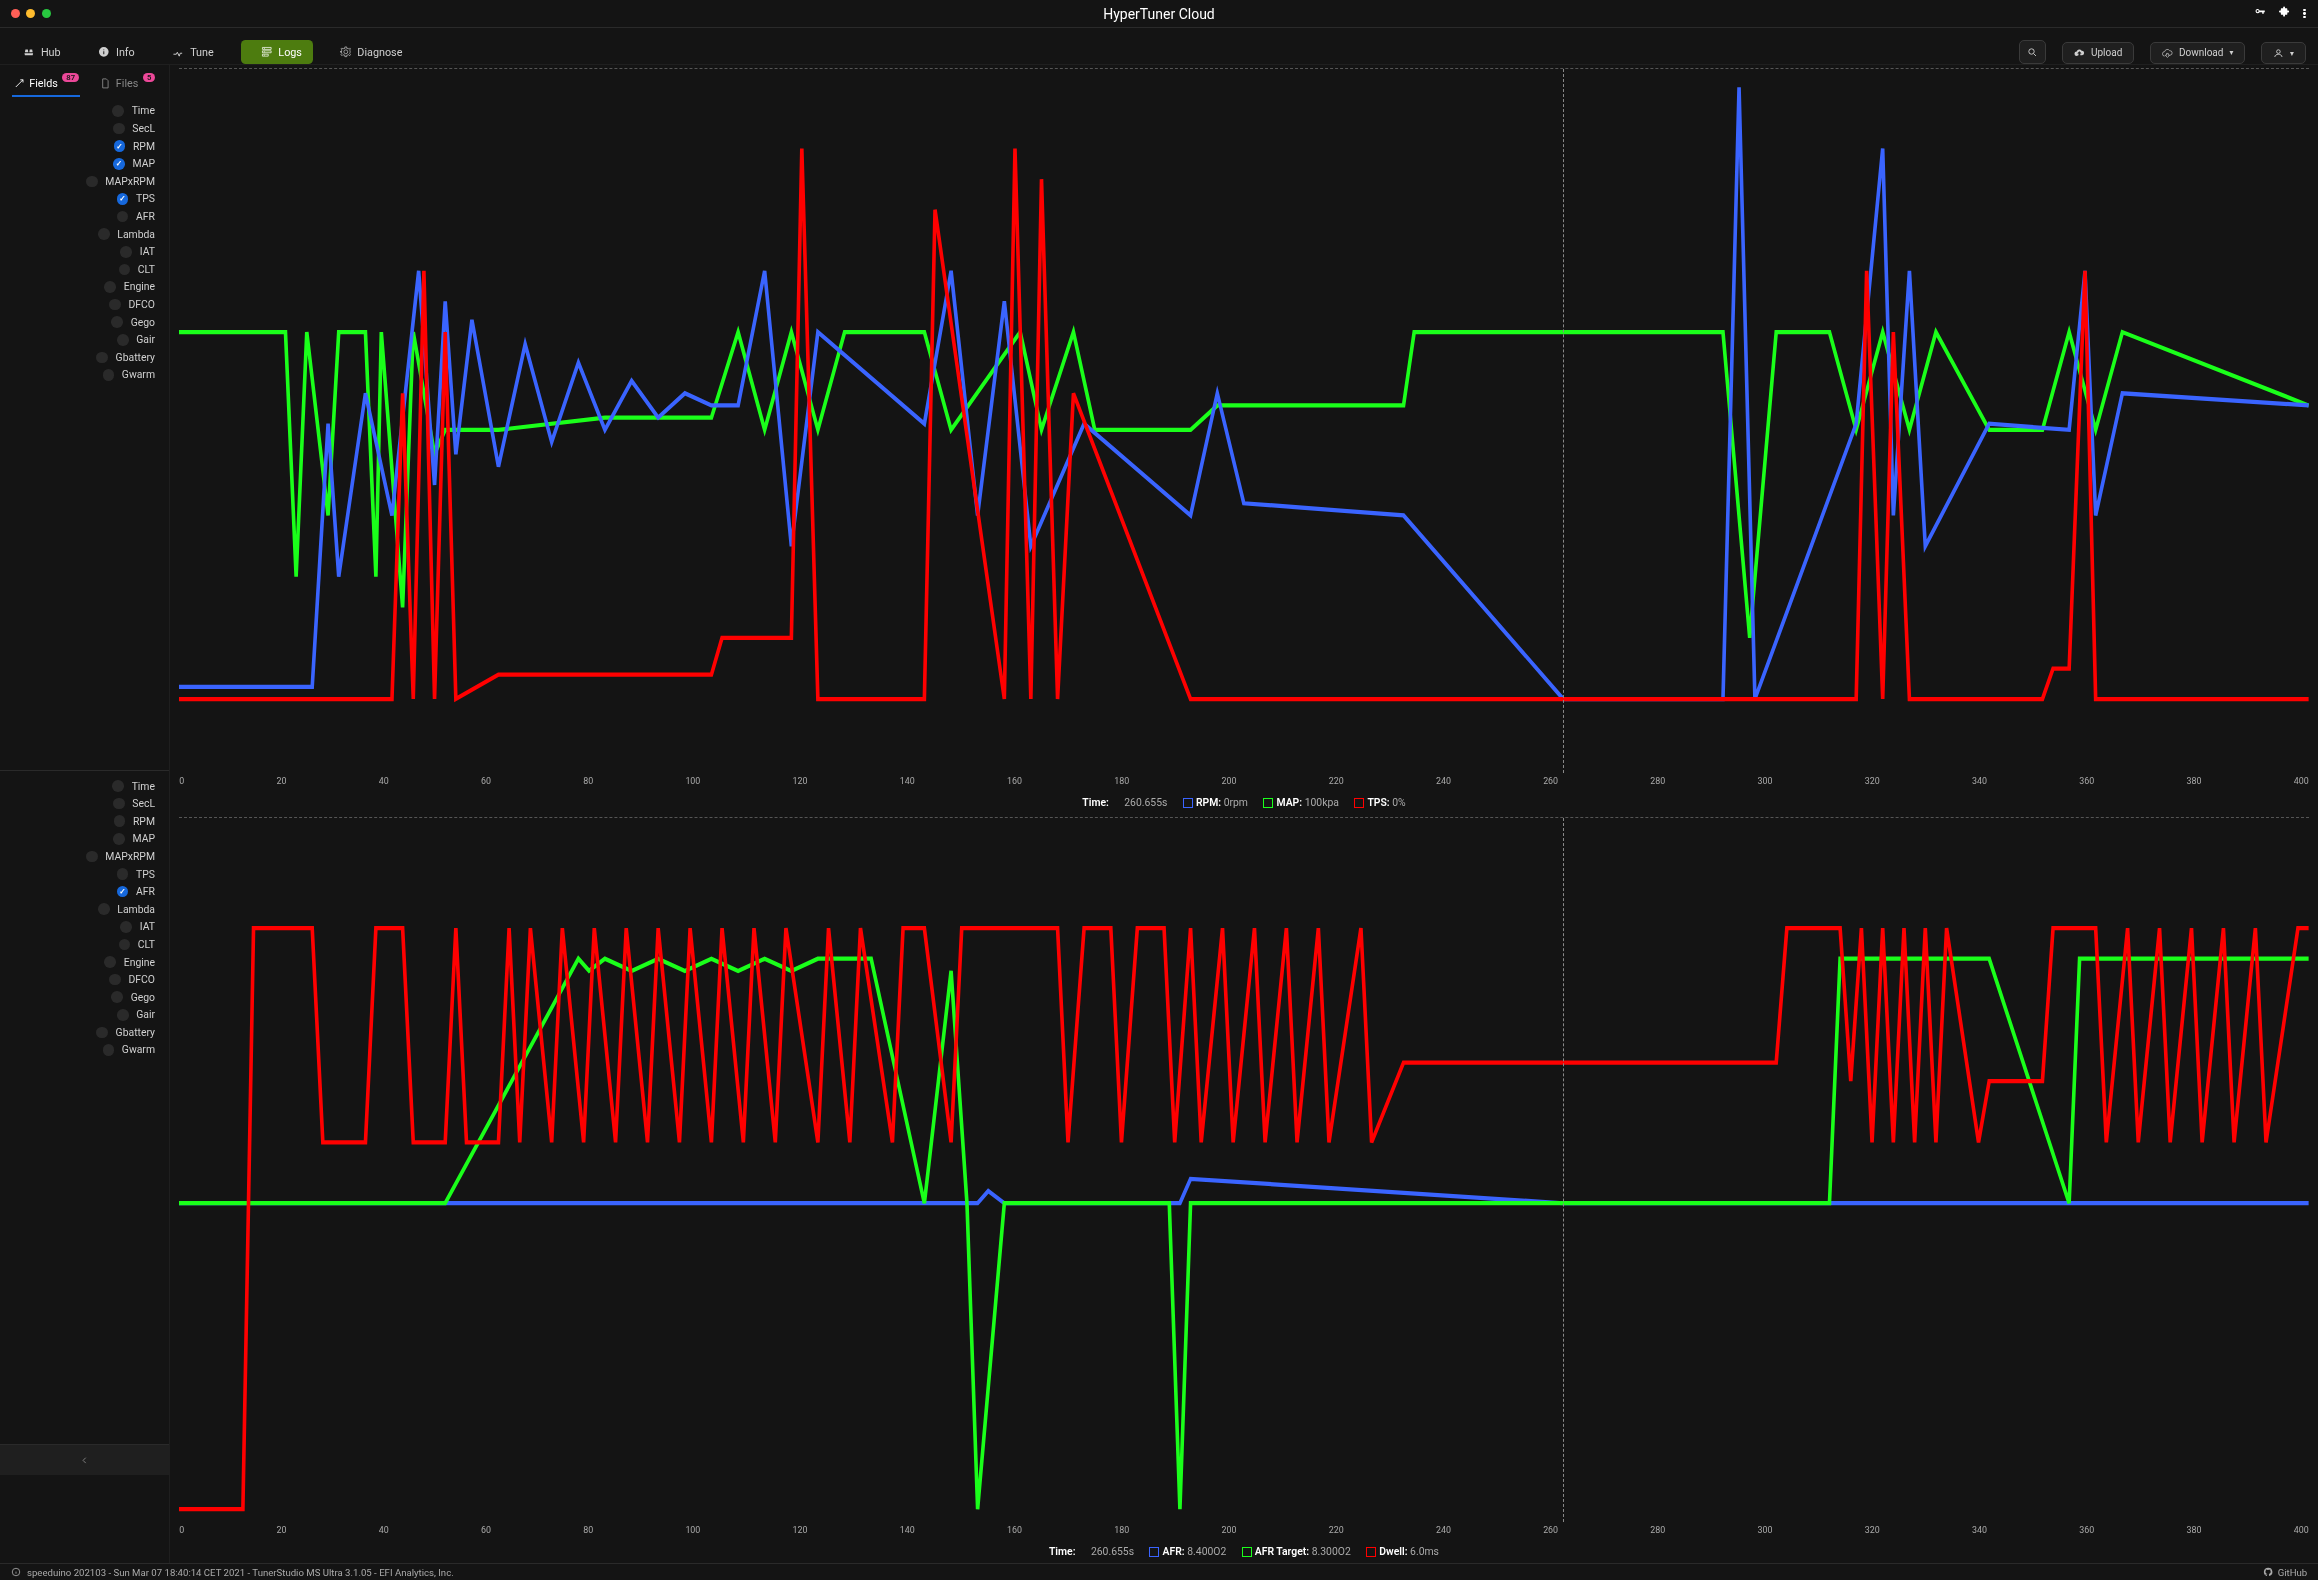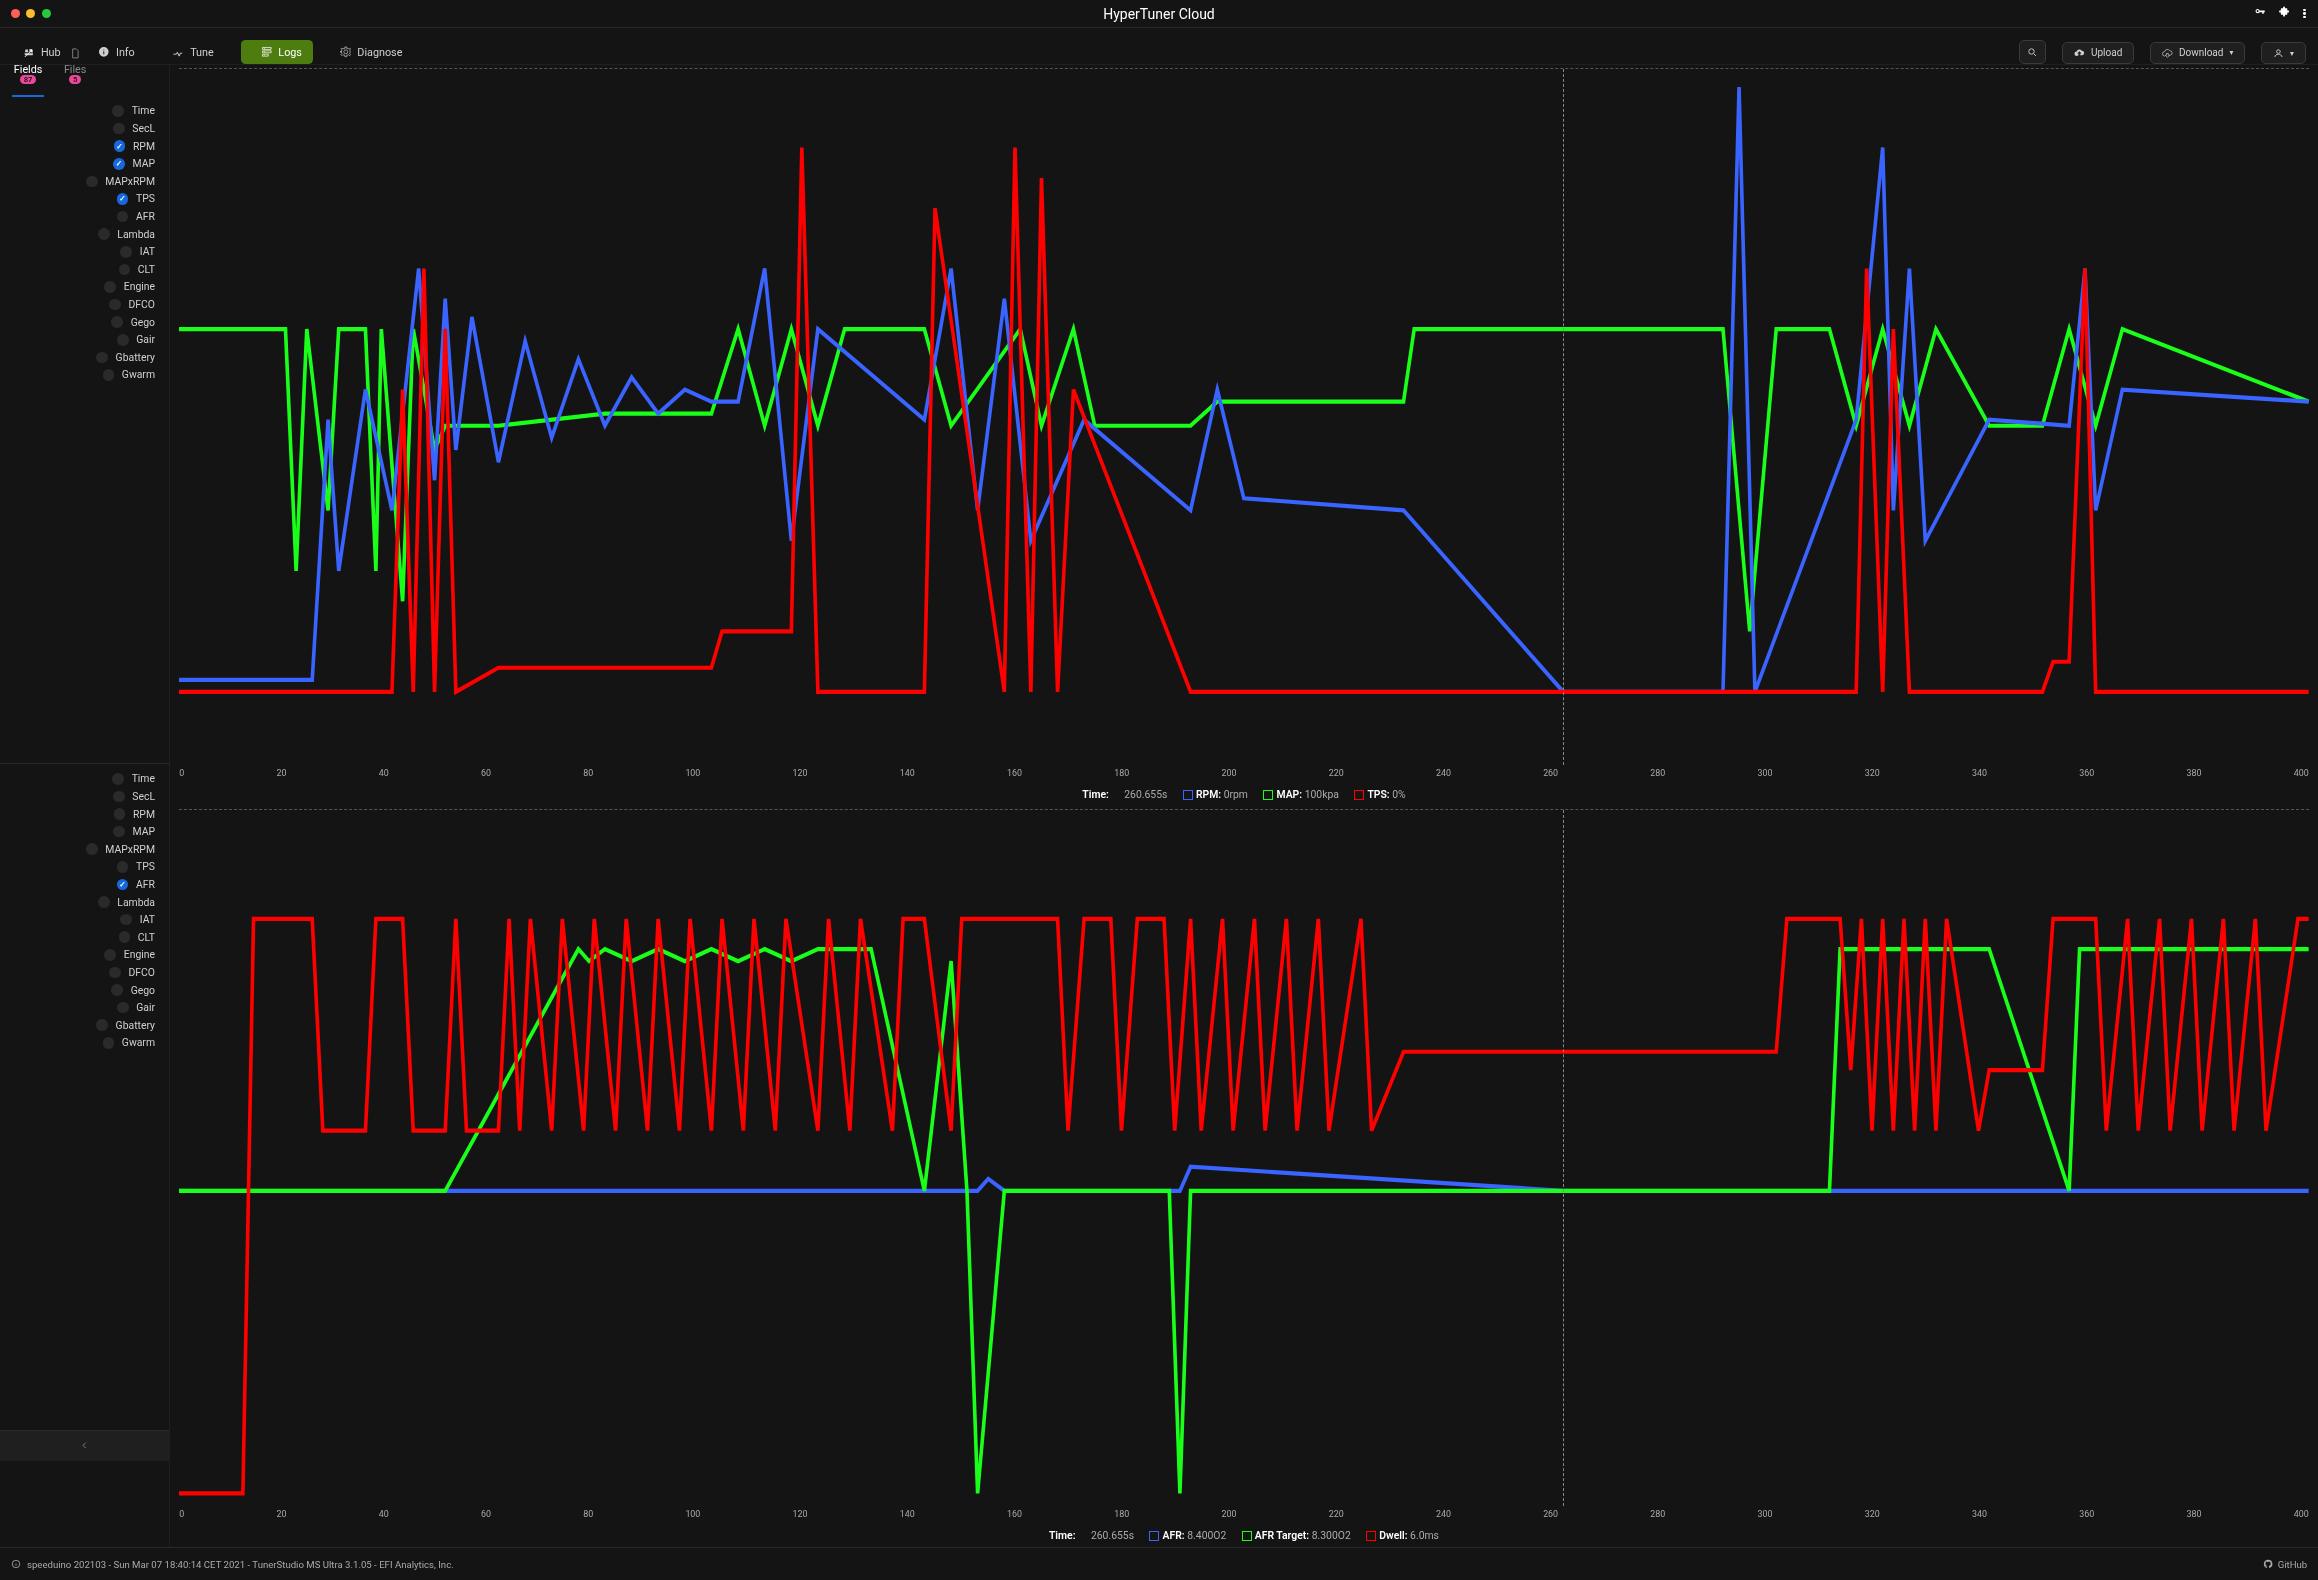--- a/index.html
+++ b/index.html
@@ -24,21 +24,21 @@
   .nav-spacer { flex: 1; }
   .tool-btn { display: flex; align-items: center; gap: 6.2px; padding: 4.6px 10.8px; border: 0.8px solid #3a3a3a; border-radius: 5px; font-size: 10px; color: #d0d0d0; cursor: pointer; background: #1f1f1f; }
   .tool-btn.icon-only { padding: 5.4px 7px; }
   .tool-btn svg { width: 10.8px; height: 10.8px; fill: currentColor; }
   .chev { font-size: 7.7px; }
 
   .body { flex: 1; display: flex; min-height: 0; }
   
   .sidebar { width: 170px; background: #141414; display: flex; flex-direction: column; border-right: 0.8px solid #1f1f1f; }
   .sidebar-tabs { display: flex; gap: 0; padding: 0 12.3px; height: 31px; align-items: flex-end; }
-  .side-tab { display: flex; align-items: center; gap: 4.6px; padding: 6.2px 1.5px; margin-right: 18.5px; font-size: 10.8px; color: #888; position: relative; flex-direction: column; }
+  .side-tab { display: flex; align-items: center; gap: 4.6px; padding: 6.2px 1.5px; margin-right: 18.5px; font-size: 10.8px; color: #888; position: relative; }
   .side-tab.active { color: #fff; }
   .side-tab.active::after { content: ""; position: absolute; bottom: -0.8px; left: 0; right: 0; height: 1.5px; background: #1668dc; }
   .badge { background: #ec4899; color: #141414; font-size: 7.7px; padding: 0 3.9px; border-radius: 6.2px; font-weight: 600; position: relative; top: -6.2px; }
   .side-tab svg { width: 10.8px; height: 10.8px; fill: currentColor; }
   
   .field-list { flex: 1; overflow-y: auto; padding: 6.2px 0; max-height: 45%; }
   .field-list.second { border-top: 0.8px solid #2a2a2a; }
   .field-item { display: flex; align-items: center; gap: 7.7px; padding: 2.3px 14px; font-size: 10.4px; color: #d0d0d0; cursor: pointer; justify-content: flex-end; }
   .chk { width: 11.6px; height: 11.6px; border-radius: 50%; background: #2a2a2a; display: flex; align-items: center; justify-content: center; flex-shrink: 0; }
   .chk.on { background: #1668dc; }
@@ -50,21 +50,21 @@
   .chart-pane { flex: 1; display: flex; flex-direction: column; min-height: 0; padding: 3.1px 9.2px 0 9.2px; }
   .plot-area { flex: 1; position: relative; border-top: 0.8px dashed #555; min-height: 0; }
   .plot-area svg { width: 100%; height: 100%; display: block; }
   .x-axis { height: 18.5px; display: flex; justify-content: space-between; font-size: 8.9px; color: #aaa; padding: 3.1px 0; }
   .legend { height: 23px; display: flex; align-items: center; justify-content: center; gap: 15.4px; font-size: 10.4px; }
   .leg-label { color: #fff; font-weight: 600; }
   .leg-val { color: #aaa; }
   .leg-sw { display: inline-block; width: 10px; height: 10px; border: 1.5px solid; margin-right: 3.1px; vertical-align: -1.5px; }
   .cursor-line { position: absolute; top: 0; bottom: 0; border-left: 0.8px dashed #888; left: 65%; }
 
-  .statusbar { height: 33px; background: #141414; border-top: 0.8px solid #2a2a2a; display: flex; align-items: center; padding: 0 10.8px; font-size: 9.6px; color: #aaa; gap: 6.2px; }
+  .statusbar { height: 17px; background: #141414; border-top: 0.8px solid #2a2a2a; display: flex; align-items: center; padding: 0 10.8px; font-size: 9.6px; color: #aaa; gap: 6.2px; }
   .statusbar svg { width: 10px; height: 10px; fill: #aaa; }
   .status-right { margin-left: auto; display: flex; align-items: flex-start; gap: 4.6px; }
 </style>
 </head>
 <body>
 
 <div class="titlebar">
   <div class="traffic-lights">
     <div class="dot red"></div>
     <div class="dot yellow"></div>

